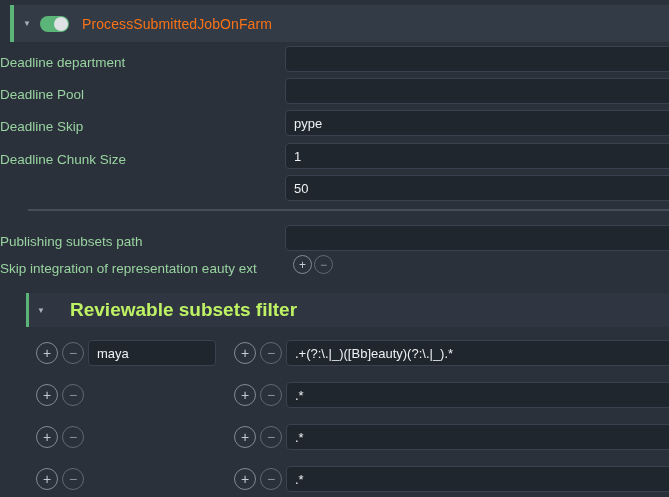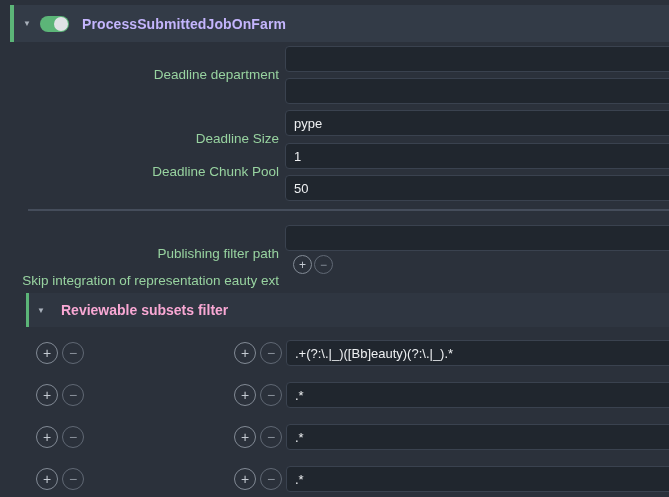--- a/index.html
+++ b/index.html
@@ -9,26 +9,26 @@
   }
   
   .plugin-header{
     position:absolute;left:10px;right:0;top:5px;height:37px;
     background:#333b47;border-left:4px solid #5cb578;
     display:flex;align-items:center;
   }
   .collapse-arrow{width:26px;text-align:center;color:#a9b1bb;font-size:8px;cursor:pointer;}
   .toggle{position:relative;width:29px;height:16px;border-radius:8px;background:#5cb578;margin-right:13px;cursor:pointer;flex:none;}
   .toggle-knob{position:absolute;right:1px;top:1px;width:14px;height:14px;border-radius:50%;background:#dfe2e5;}
-  .plugin-title{color:#c4b5fd;font-weight:bold;font-size:14px;letter-spacing:.1px;}
+  .plugin-title{color:#f97316;font-weight:normal;font-size:14px;letter-spacing:.1px;}
   
   .form-row{position:absolute;left:0;right:0;height:26px;}
   .form-label{
-    position:absolute;left:0;top:16px;width:279px;height:26px;line-height:26px;
-    text-align:right;color:#98d3a0;font-size:13.5px;white-space:nowrap;
+    position:absolute;left:0;top:4px;width:279px;height:26px;line-height:26px;
+    color:#98d3a0;font-size:13.5px;white-space:nowrap;
   }
   .text-input{
     position:absolute;left:285px;right:-5px;top:0;height:26px;
     background:#20262e;border:1px solid #3a424f;border-radius:4px;
     color:#eef0f2;font-size:13px;padding:0 8px;box-sizing:border-box;outline:none;
     font-family:"Liberation Sans",sans-serif;
   }
   .divider{position:absolute;left:28px;right:0;top:209px;height:2px;background:#454d5b;}
   
   .round-btn{
@@ -40,21 +40,21 @@
   .round-btn.dim{border-color:#606874;color:#8a929c;}
   .round-btn.sm{width:19px;height:19px;font-size:12px;line-height:16px;}
   .abs{position:absolute;}
   
   .section-header{
     position:absolute;left:26px;right:0;top:293px;height:34px;
     background:#2f3641;border-left:3px solid #5cb578;
     display:flex;align-items:center;
   }
   .section-header .collapse-arrow{width:24px;}
-  .section-title{color:#f9a8d4;font-weight:bold;font-size:14px;margin-left:8px;}
+  .section-title{color:#bef264;font-weight:bold;font-size:19px;margin-left:17px;}
   
   .map-row{position:absolute;left:0;right:0;height:26px;}
   .key-input{
     position:absolute;left:88px;top:0;width:128px;height:26px;
     background:#20262e;border:1px solid #3a424f;border-radius:4px;
     color:#eef0f2;font-size:13px;padding:0 8px;box-sizing:border-box;outline:none;
     font-family:"Liberation Sans",sans-serif;
   }
   .val-input{
     position:absolute;left:286px;right:-5px;top:0;height:26px;
@@ -75,58 +75,60 @@
     </span>
     <span class="plugin-title">ProcessSubmittedJobOnFarm</span>
   </div>
 
   <div class="form-row" style="top:46px">
     <span class="form-label">Deadline department</span>
     <input class="text-input" type="text" value="" style="">
   </div>
 
   <div class="form-row" style="top:78px">
+    <span class="form-label">Deadline Pool</span>
     <input class="text-input" type="text" value="" style="">
   </div>
 
   <div class="form-row" style="top:110px">
-    <span class="form-label">Deadline Size</span>
+    <span class="form-label">Deadline Skip</span>
     <input class="text-input" type="text" value="pype" style="">
   </div>
 
   <div class="form-row" style="top:143px">
-    <span class="form-label">Deadline Chunk Pool</span>
+    <span class="form-label">Deadline Chunk Size</span>
     <input class="text-input" type="text" value="1" style="">
   </div>
 
   <div class="form-row" style="top:175px">
     <input class="text-input" type="text" value="50" style="">
   </div>
 
   <div class="divider"></div>
 
   <div class="form-row" style="top:225px">
-    <span class="form-label">Publishing filter path</span>
+    <span class="form-label">Publishing subsets path</span>
     <input class="text-input" type="text" value="" style="">
   </div>
 
   <div class="form-row" style="top:255px;height:20px">
     <span class="form-label" style="height:20px;line-height:20px">Skip integration of representation eauty ext</span>
     <button class="round-btn sm abs" style="left:293px;top:0">+</button>
     <button class="round-btn sm dim abs" style="left:314px;top:0">−</button>
   </div>
 
   <div class="section-header">
     <span class="collapse-arrow">▼</span>
     <span class="section-title">Reviewable subsets filter</span>
   </div>
 
   <div class="map-row" style="top:340px">
     <button class="round-btn abs" style="left:36px;top:2px">+</button>
     <button class="round-btn dim abs" style="left:62px;top:2px">−</button>
+    <input class="key-input" type="text" value="maya" style="">
     <button class="round-btn abs" style="left:234px;top:2px">+</button>
     <button class="round-btn dim abs" style="left:260px;top:2px">−</button>
     <input class="val-input" type="text" value=".+(?:\.|_)([Bb]eauty)(?:\.|_).*" style="">
   </div>
 
   <div class="map-row" style="top:382px">
     <button class="round-btn abs" style="left:36px;top:2px">+</button>
     <button class="round-btn dim abs" style="left:62px;top:2px">−</button>
     <button class="round-btn abs" style="left:234px;top:2px">+</button>
     <button class="round-btn dim abs" style="left:260px;top:2px">−</button>

